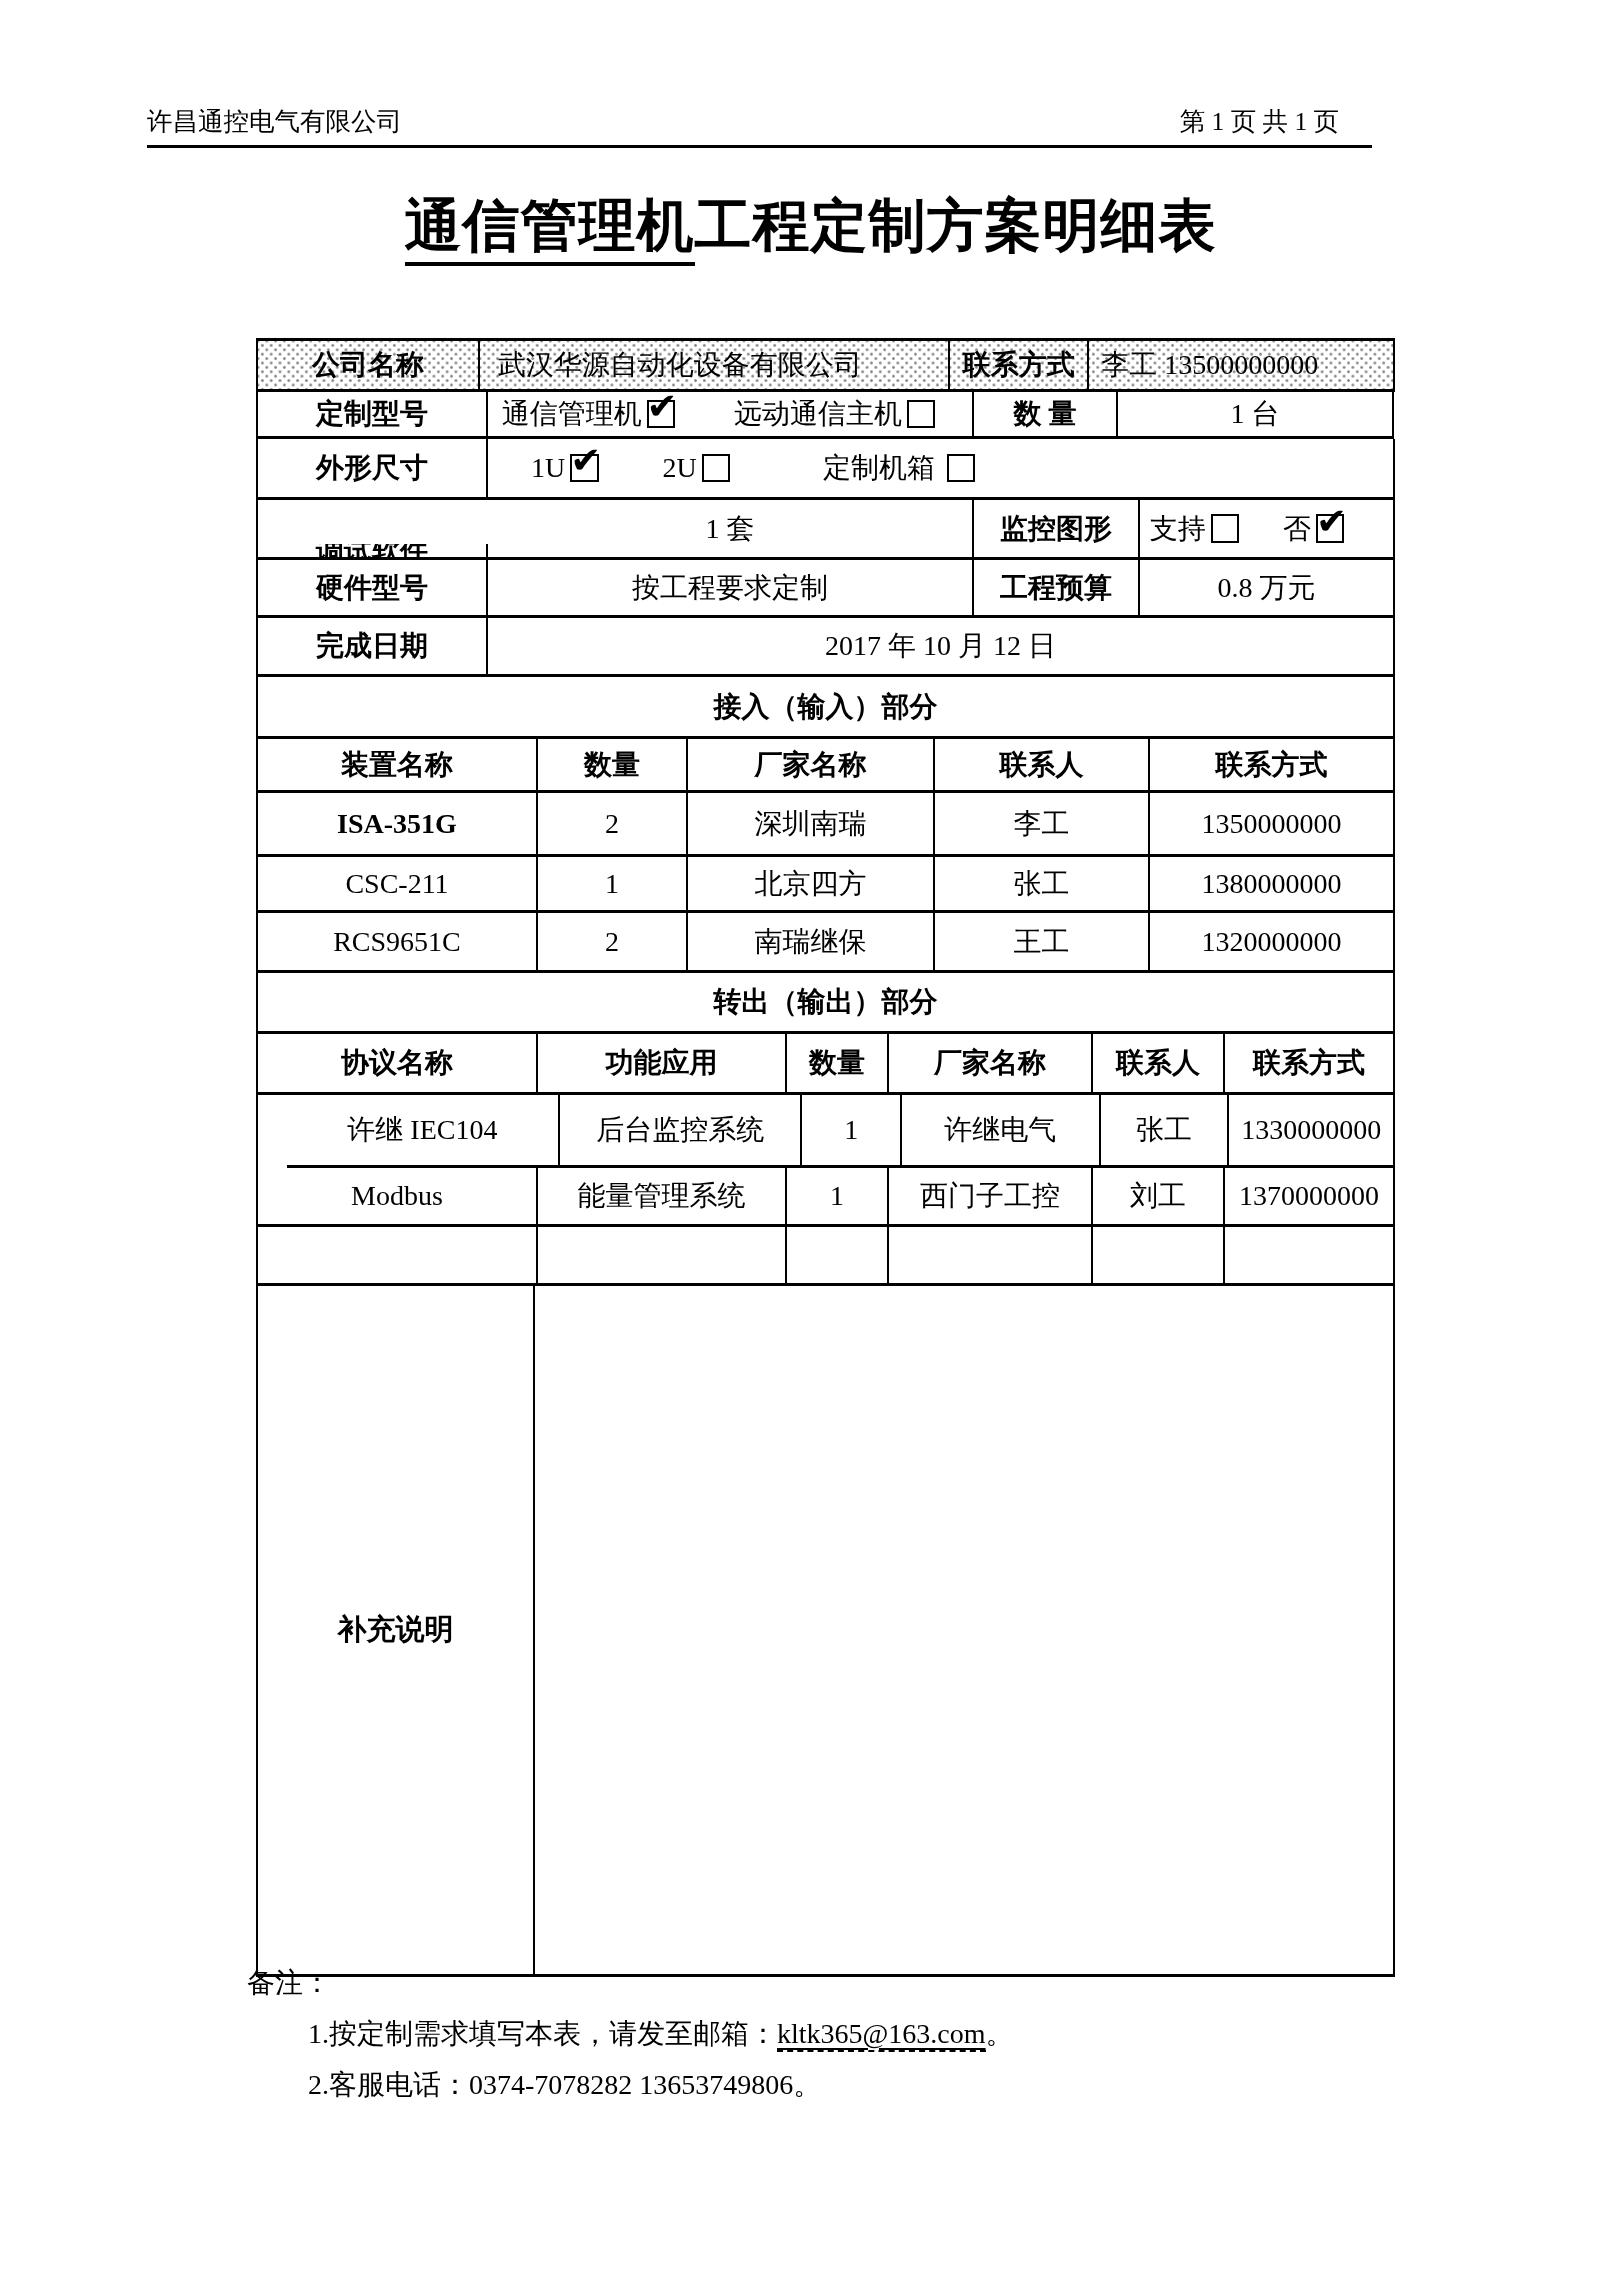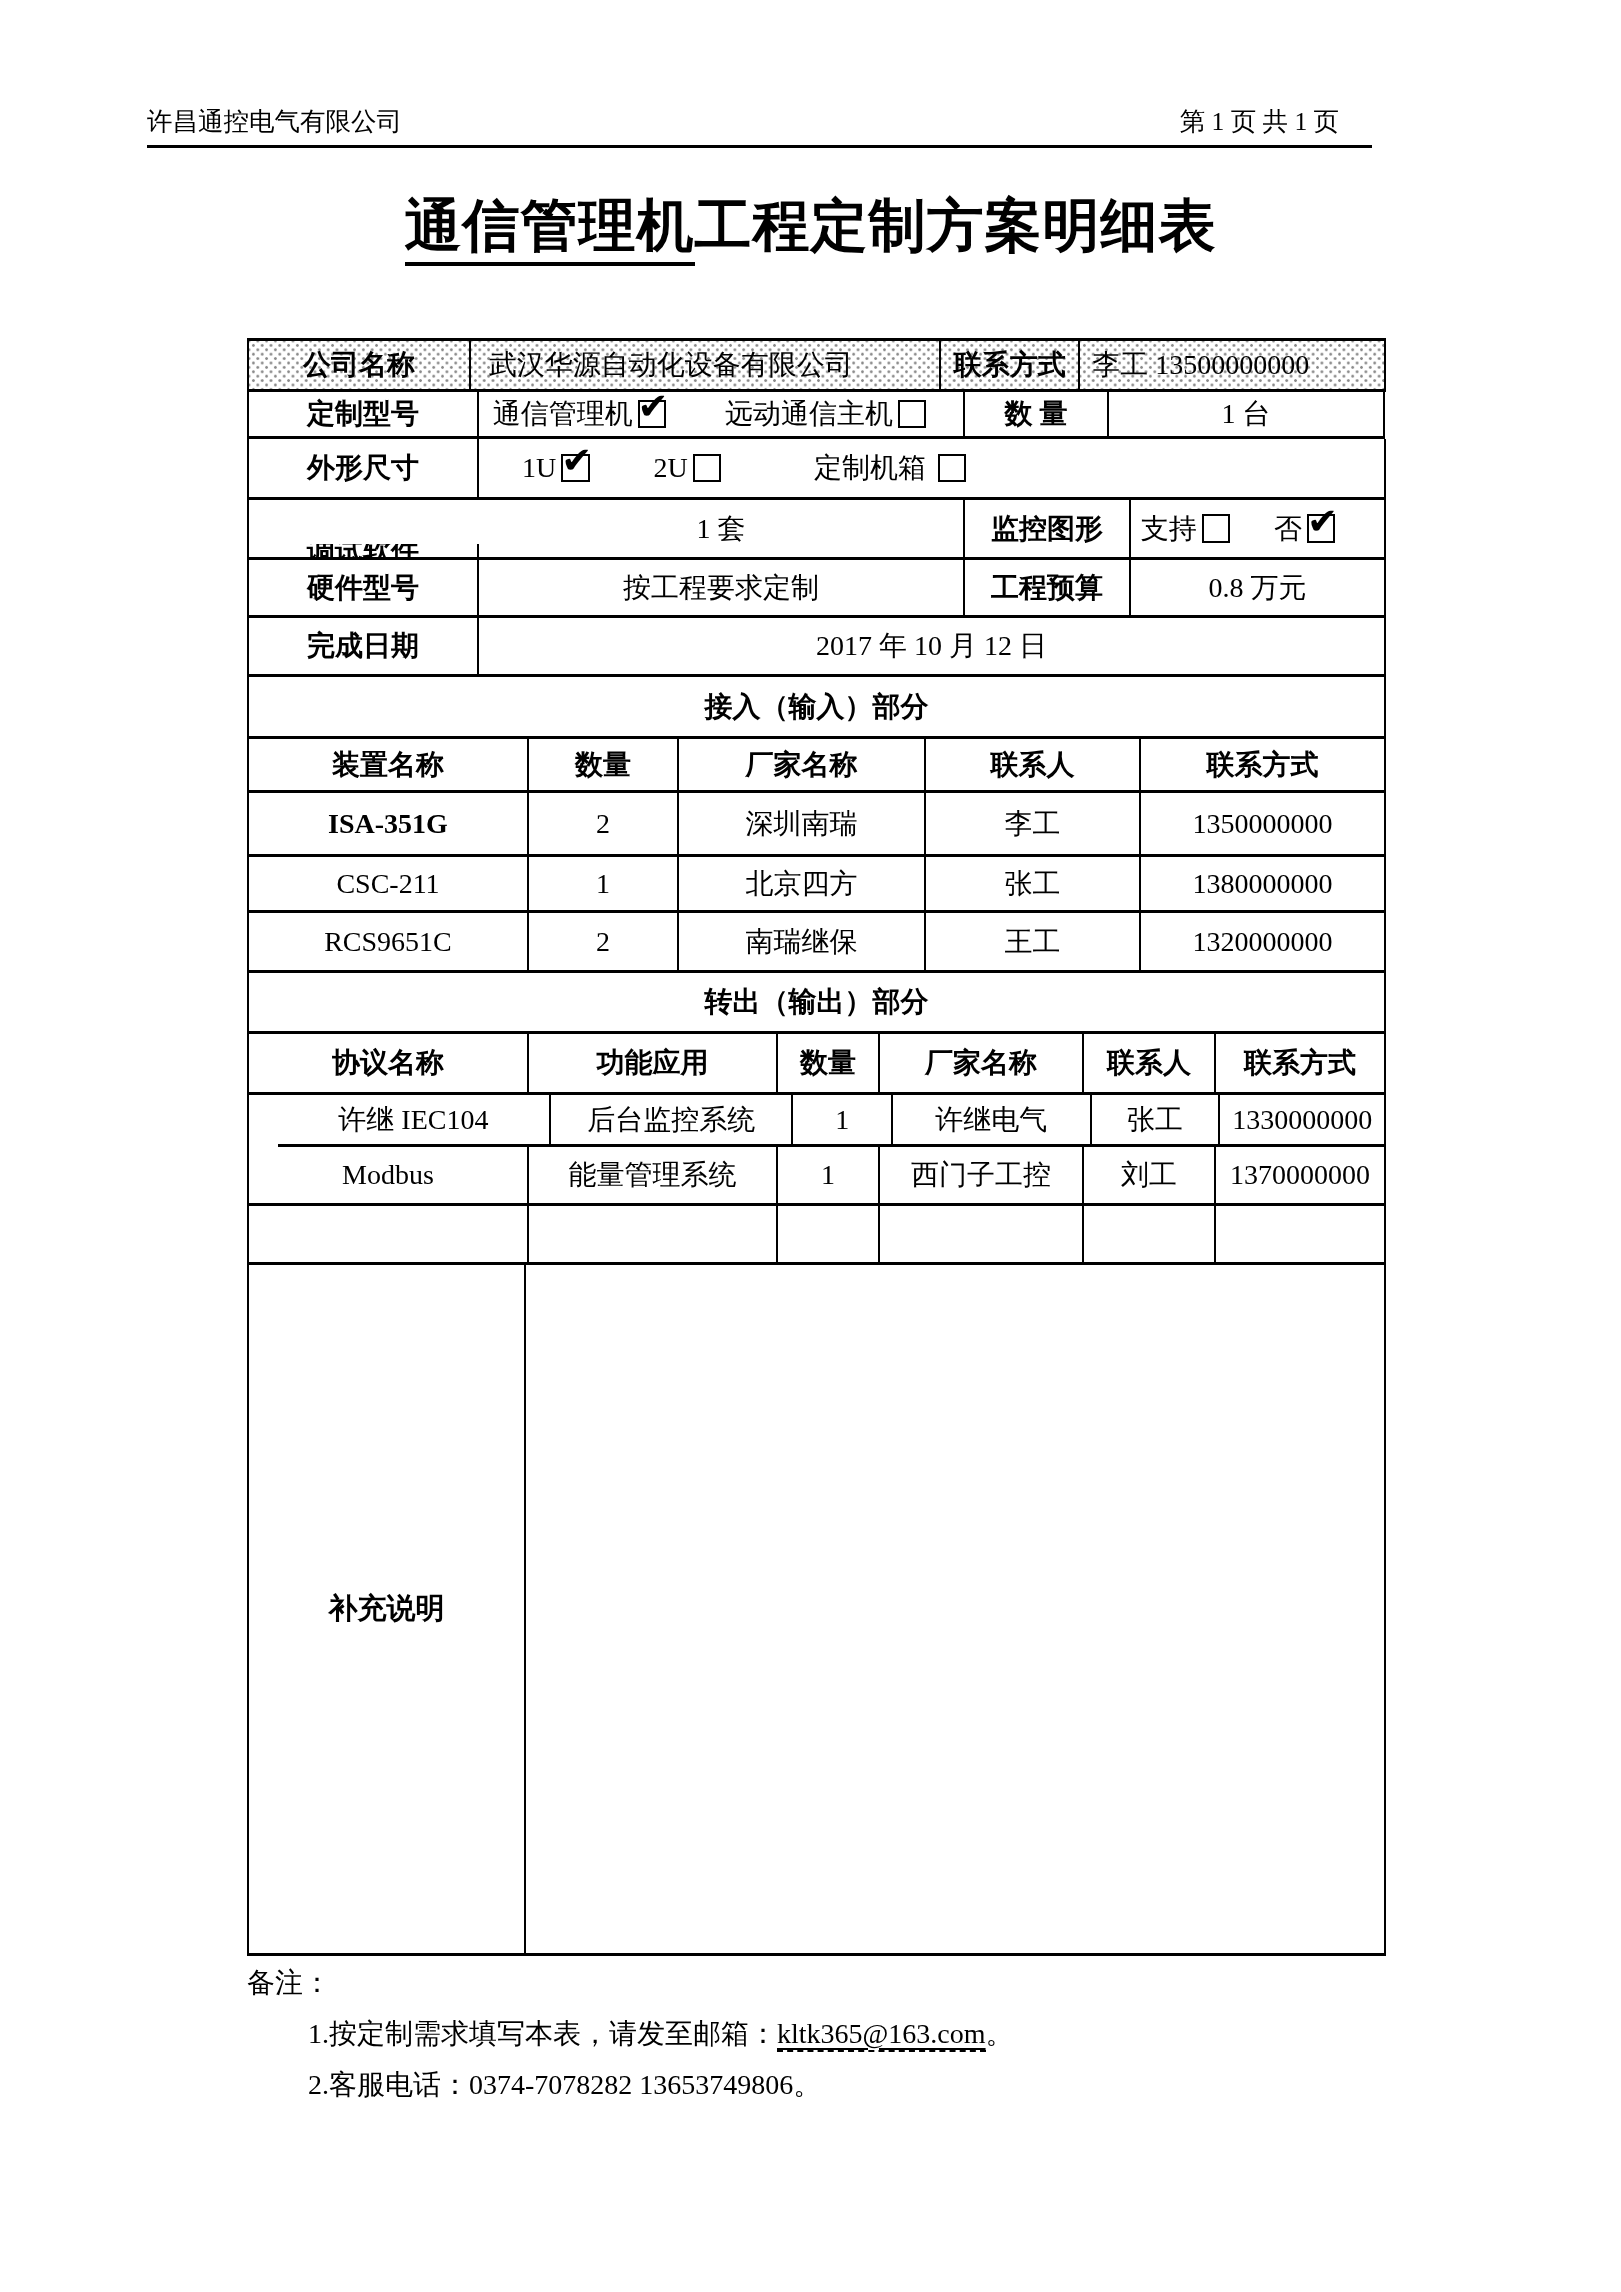--- a/index.html
+++ b/index.html
@@ -11,21 +11,21 @@
        padding-bottom:5.9px;display:flex;justify-content:space-between;align-items:flex-end;
        font-size:25.5px;}
   .hdr .right{padding-right:33px;}
 
   
   .title{position:absolute;top:188px;left:0;width:1621px;text-align:center;
          font-size:57px;font-weight:bold;letter-spacing:1px;}
   .title .u{border-bottom:4.9px solid #000;padding-bottom:4.9px;}
 
   
-  .tbl{position:absolute;left:247px;top:338px;width:1137px;
+  .tbl{position:absolute;left:256px;top:338px;width:1137px;
        border:solid #000;border-width:3.9px 0 0 2.9px;}
   .row{display:flex;}
   .c{box-sizing:border-box;border-right:2.9px solid #000;border-bottom:3.9px solid #000;
      display:flex;align-items:center;justify-content:center;font-size:28px;overflow:hidden;}
   .c.left{justify-content:flex-start;}
   .b{font-weight:bold;}
   .shaded .c{background-image:radial-gradient(#8a8a8a 1.1px,transparent 1.6px),
                               radial-gradient(#8a8a8a 1.1px,transparent 1.6px);
              background-size:8.8px 8.8px;background-position:0 0,4.4px 4.4px;}
 
@@ -161,21 +161,21 @@
 
     <div class="row" style="height:61px;">
       <div class="c b" style="width:280px;">协议名称</div>
       <div class="c b" style="width:249px;">功能应用</div>
       <div class="c b" style="width:102px;">数量</div>
       <div class="c b" style="width:204px;">厂家名称</div>
       <div class="c b" style="width:132px;">联系人</div>
       <div class="c b" style="width:170px;">联系方式</div>
     </div>
 
-    <div class="row" style="height:52px;padding-left:29px;">
+    <div class="row" style="height:73px;padding-left:29px;">
       <div class="c" style="width:280px;">许继 IEC104</div>
       <div class="c" style="width:249px;">后台监控系统</div>
       <div class="c" style="width:102px;">1</div>
       <div class="c" style="width:204px;">许继电气</div>
       <div class="c" style="width:132px;">张工</div>
       <div class="c" style="width:170px;">1330000000</div>
     </div>
     <div class="row" style="height:59px;">
       <div class="c" style="width:280px;">Modbus</div>
       <div class="c" style="width:249px;">能量管理系统</div>

